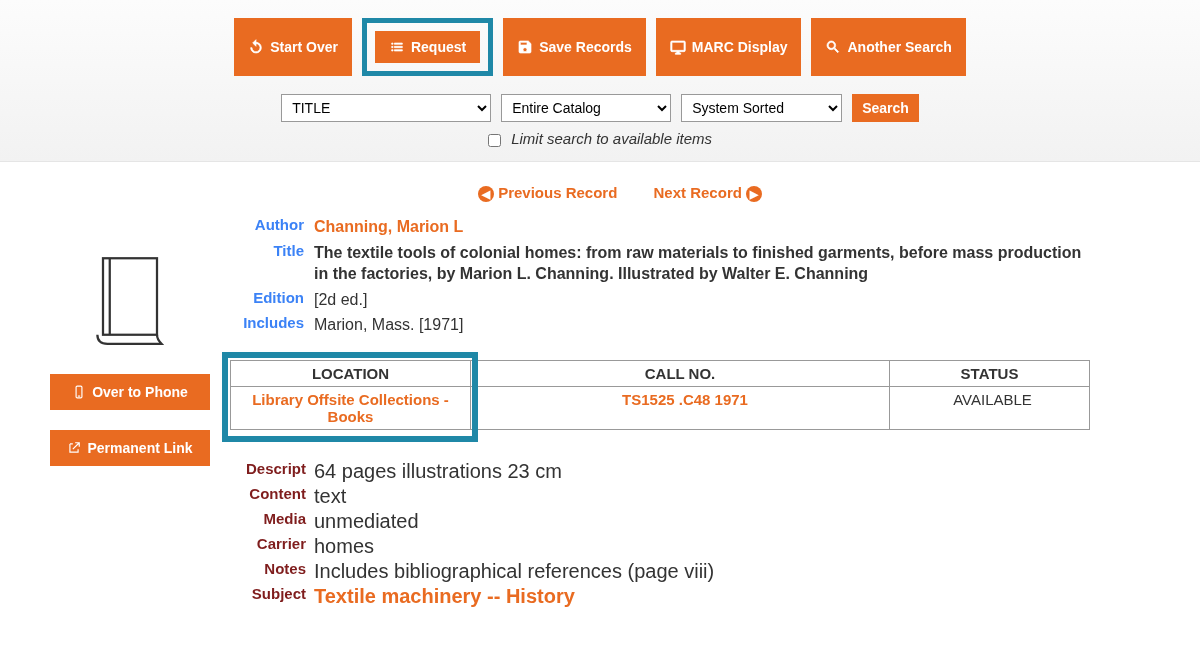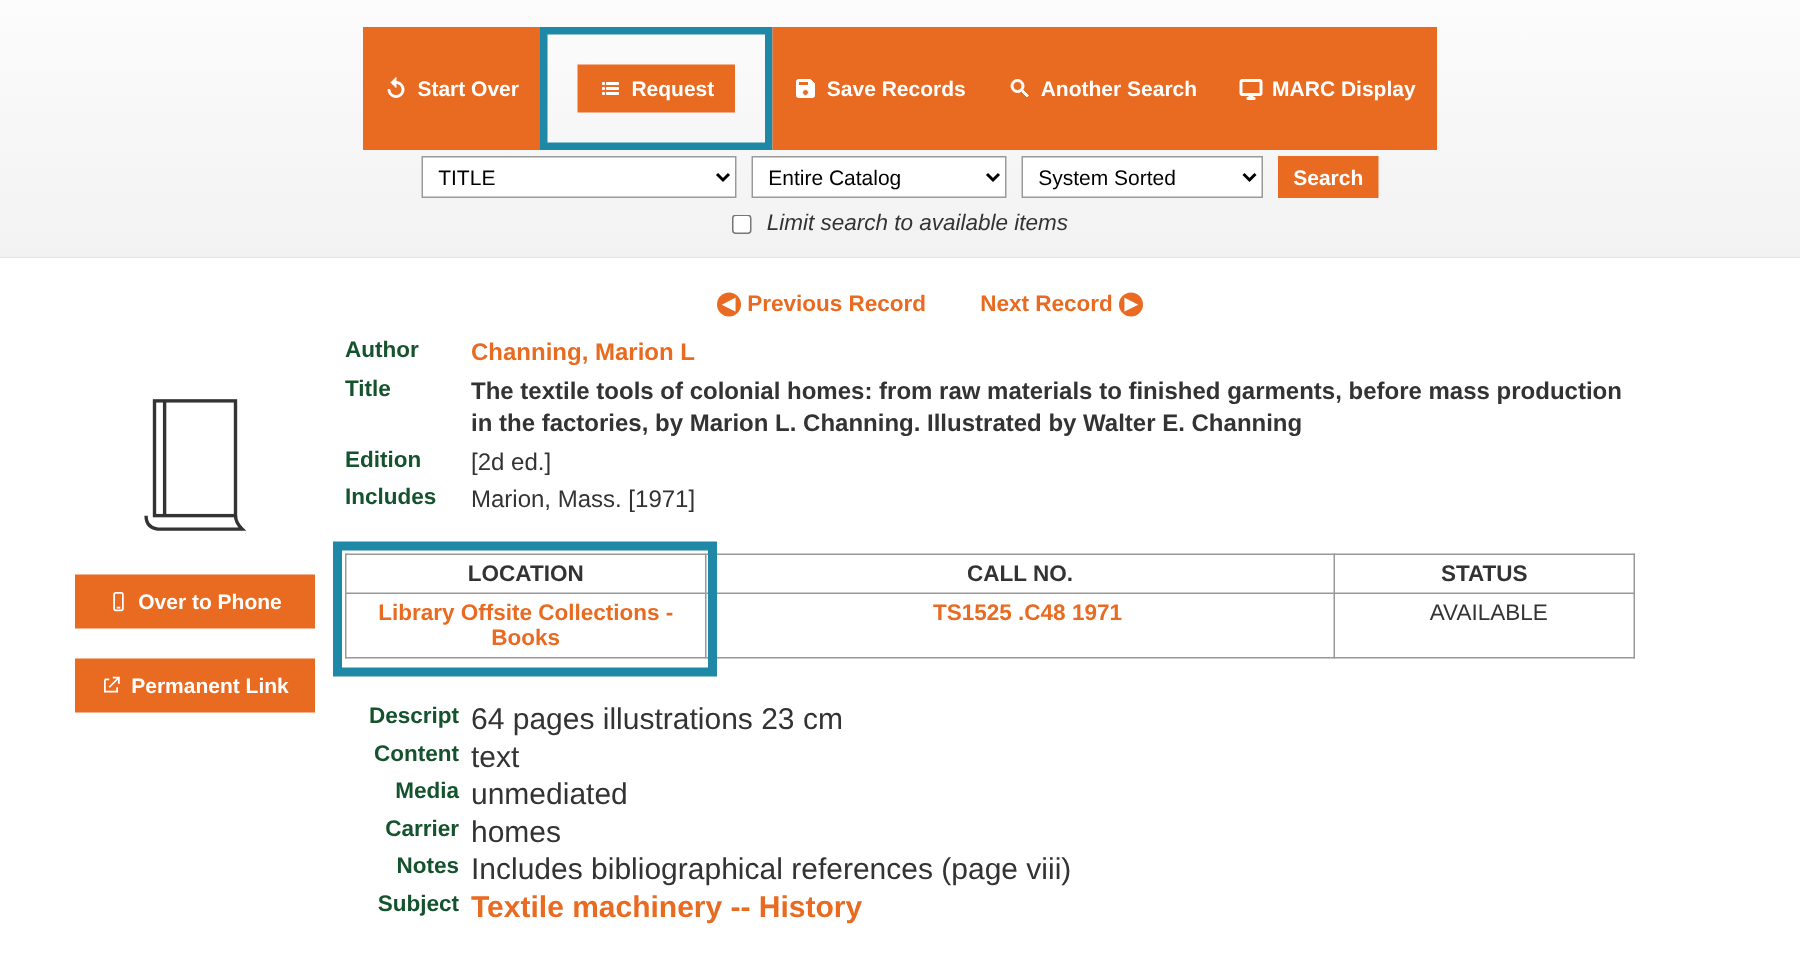--- a/index.html
+++ b/index.html
@@ -4,38 +4,38 @@
 <style>
   * { box-sizing: border-box; margin: 0; padding: 0; }
   body { font-family: Verdana, Arial, sans-serif; background: #fff; color: #333; }
 
   .top-bar {
     background: linear-gradient(#fcfcfc, #f2f2f2);
     padding: 18px 0 14px;
     border-bottom: 1px solid #e5e5e5;
     text-align: center;
   }
-  .btn-row { display: inline-flex; }
+  .btn-row { display: inline-flex; gap: 10px; margin-bottom: 14px; }
   .btn {
     background: #e96b21;
     color: #fff;
     font-weight: bold;
     font-size: 14px;
     padding: 8px 14px;
     border: none;
     cursor: pointer;
     display: inline-flex;
     align-items: center;
     gap: 6px;
   }
   .btn svg { width: 16px; height: 16px; fill: #fff; stroke: #fff; }
 
   .highlight-box {
     border: 5px solid #1f88a7;
-    padding: 20px;
+    padding: 8px;
     display: inline-block;
   }
   .highlight-box .btn { margin: 0; }
 
   .search-row {
     display: flex; justify-content: center; align-items: center; gap: 10px;
     margin-top: 4px;
   }
   select, input[type=text] {
     font-size: 14px; padding: 4px 6px; border: 1px solid #999; background: #fff;
@@ -68,42 +68,42 @@
   .side-btn {
     background: #e96b21; color: #fff; font-weight: bold; font-size: 14px;
     border: none; padding: 10px 16px; cursor: pointer; margin-bottom: 20px;
     display: inline-flex; align-items: center; gap: 6px; width: 160px; justify-content: center;
   }
   .side-btn svg { width: 14px; height: 14px; fill: none; stroke: #fff; stroke-width: 2; }
 
   .right-col { flex: 1; max-width: 860px; }
   .meta-row { display: flex; margin-bottom: 4px; }
   .meta-label {
-    width: 84px; color: #14532d; font-weight: bold;
+    width: 84px; text-align: right; color: #3b82f6; font-weight: bold;
     font-size: 15px; padding-right: 10px; flex-shrink: 0;
   }
   .meta-value { font-size: 16px; line-height: 1.35; }
   .meta-value.bold { font-weight: bold; }
   .meta-value a, .link-orange { color: #e96b21; text-decoration: none; font-weight: bold; cursor: pointer; }
 
   .holdings-wrap { margin: 24px 0 30px 0; position: relative; }
   table.holdings { width: 100%; border-collapse: collapse; font-size: 15px; }
   table.holdings th, table.holdings td {
     border: 1px solid #999; padding: 4px 8px; text-align: center; vertical-align: top;
   }
   table.holdings th { font-weight: bold; background: #fff; }
   .loc-highlight {
     position: absolute; border: 6px solid #1f88a7; pointer-events: none;
     top: -8px; left: -8px; width: 256px; height: 90px;
   }
 
   .desc-block { margin-top: 6px; }
   .desc-row { display: flex; margin-bottom: 2px; }
   .desc-label {
-    width: 84px; text-align: right; color: #14532d; font-weight: bold;
+    width: 84px; text-align: right; color: #7f1d1d; font-weight: bold;
     font-size: 15px; padding-right: 8px; flex-shrink: 0;
   }
   .desc-value { font-size: 20px; }
   .desc-value .link-orange { font-weight: bold; }
 </style>
 </head>
 <body>
 
 <div class="top-bar">
   <div class="btn-row">
@@ -122,29 +122,29 @@
       </button>
     </span>
     <button class="btn">
       <svg viewBox="0 0 24 24">
           <path d="M17 3H5a2 2 0 0 0-2 2v14a2 2 0 0 0 2 2h14a2 2 0 0 0 2-2V7l-4-4zM12 19a3 3 0 1 1 0-6 3 3 0 0 1 0 6zm3-10H5V5h10v4z"></path>
         </svg>
       <span>Save Records</span>
     </button>
     <button class="btn">
       <svg viewBox="0 0 24 24">
+          <path d="M21 3H3a2 2 0 0 0-2 2v12a2 2 0 0 0 2 2h7v2H8v2h8v-2h-2v-2h7a2 2 0 0 0 2-2V5a2 2 0 0 0-2-2zm0 14H3V5h18v12z"></path>
+        </svg>
+      <span>MARC Display</span>
+    </button>
+    <button class="btn">
+      <svg viewBox="0 0 24 24">
           <path d="M15.5 14h-.79l-.28-.27A6.47 6.47 0 0 0 16 9.5 6.5 6.5 0 1 0 9.5 16a6.47 6.47 0 0 0 4.23-1.57l.27.28v.79L19 20.49 20.49 19 15.5 14zm-6 0C7.01 14 5 11.99 5 9.5S7.01 5 9.5 5 14 7.01 14 9.5 11.99 14 9.5 14z"></path>
         </svg>
       <span>Another Search</span>
-    </button>
-    <button class="btn">
-      <svg viewBox="0 0 24 24">
-          <path d="M21 3H3a2 2 0 0 0-2 2v12a2 2 0 0 0 2 2h7v2H8v2h8v-2h-2v-2h7a2 2 0 0 0 2-2V5a2 2 0 0 0-2-2zm0 14H3V5h18v12z"></path>
-        </svg>
-      <span>MARC Display</span>
     </button>
   </div>
 
   <div class="search-row">
     <select style="width:210px">
       <option>TITLE</option>
     </select>
     <select style="width:170px">
       <option>Entire Catalog</option>
     </select>

